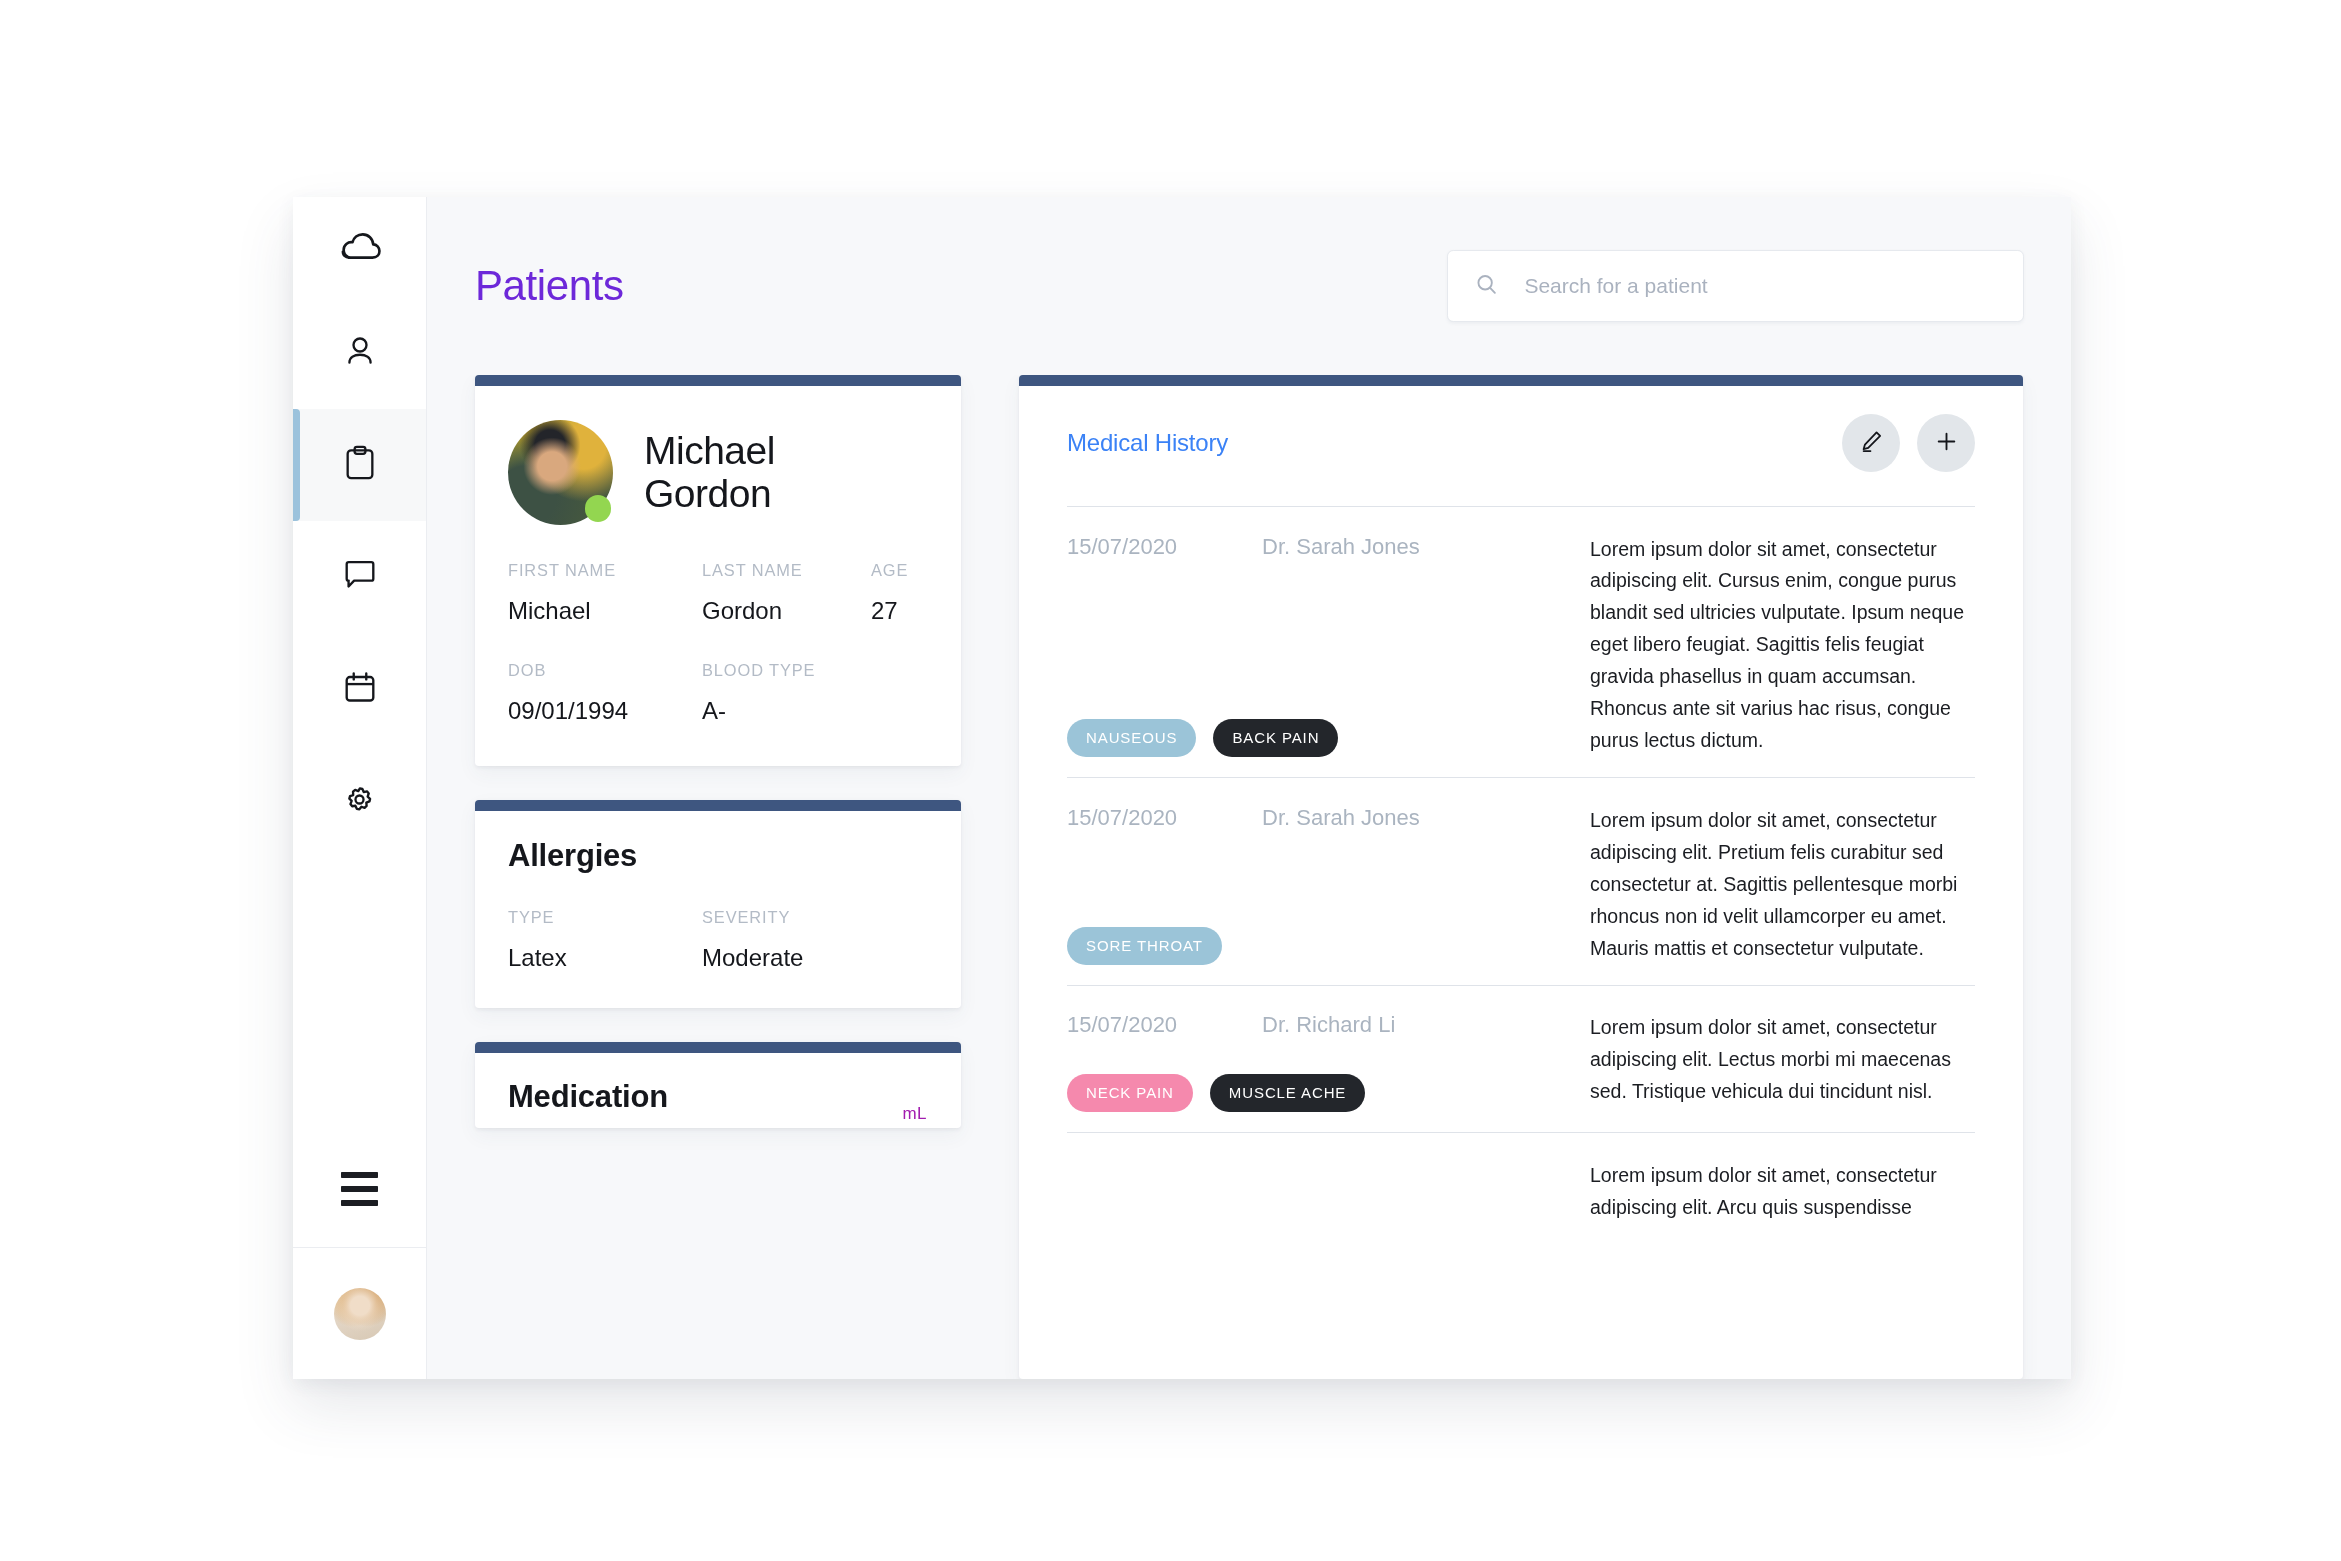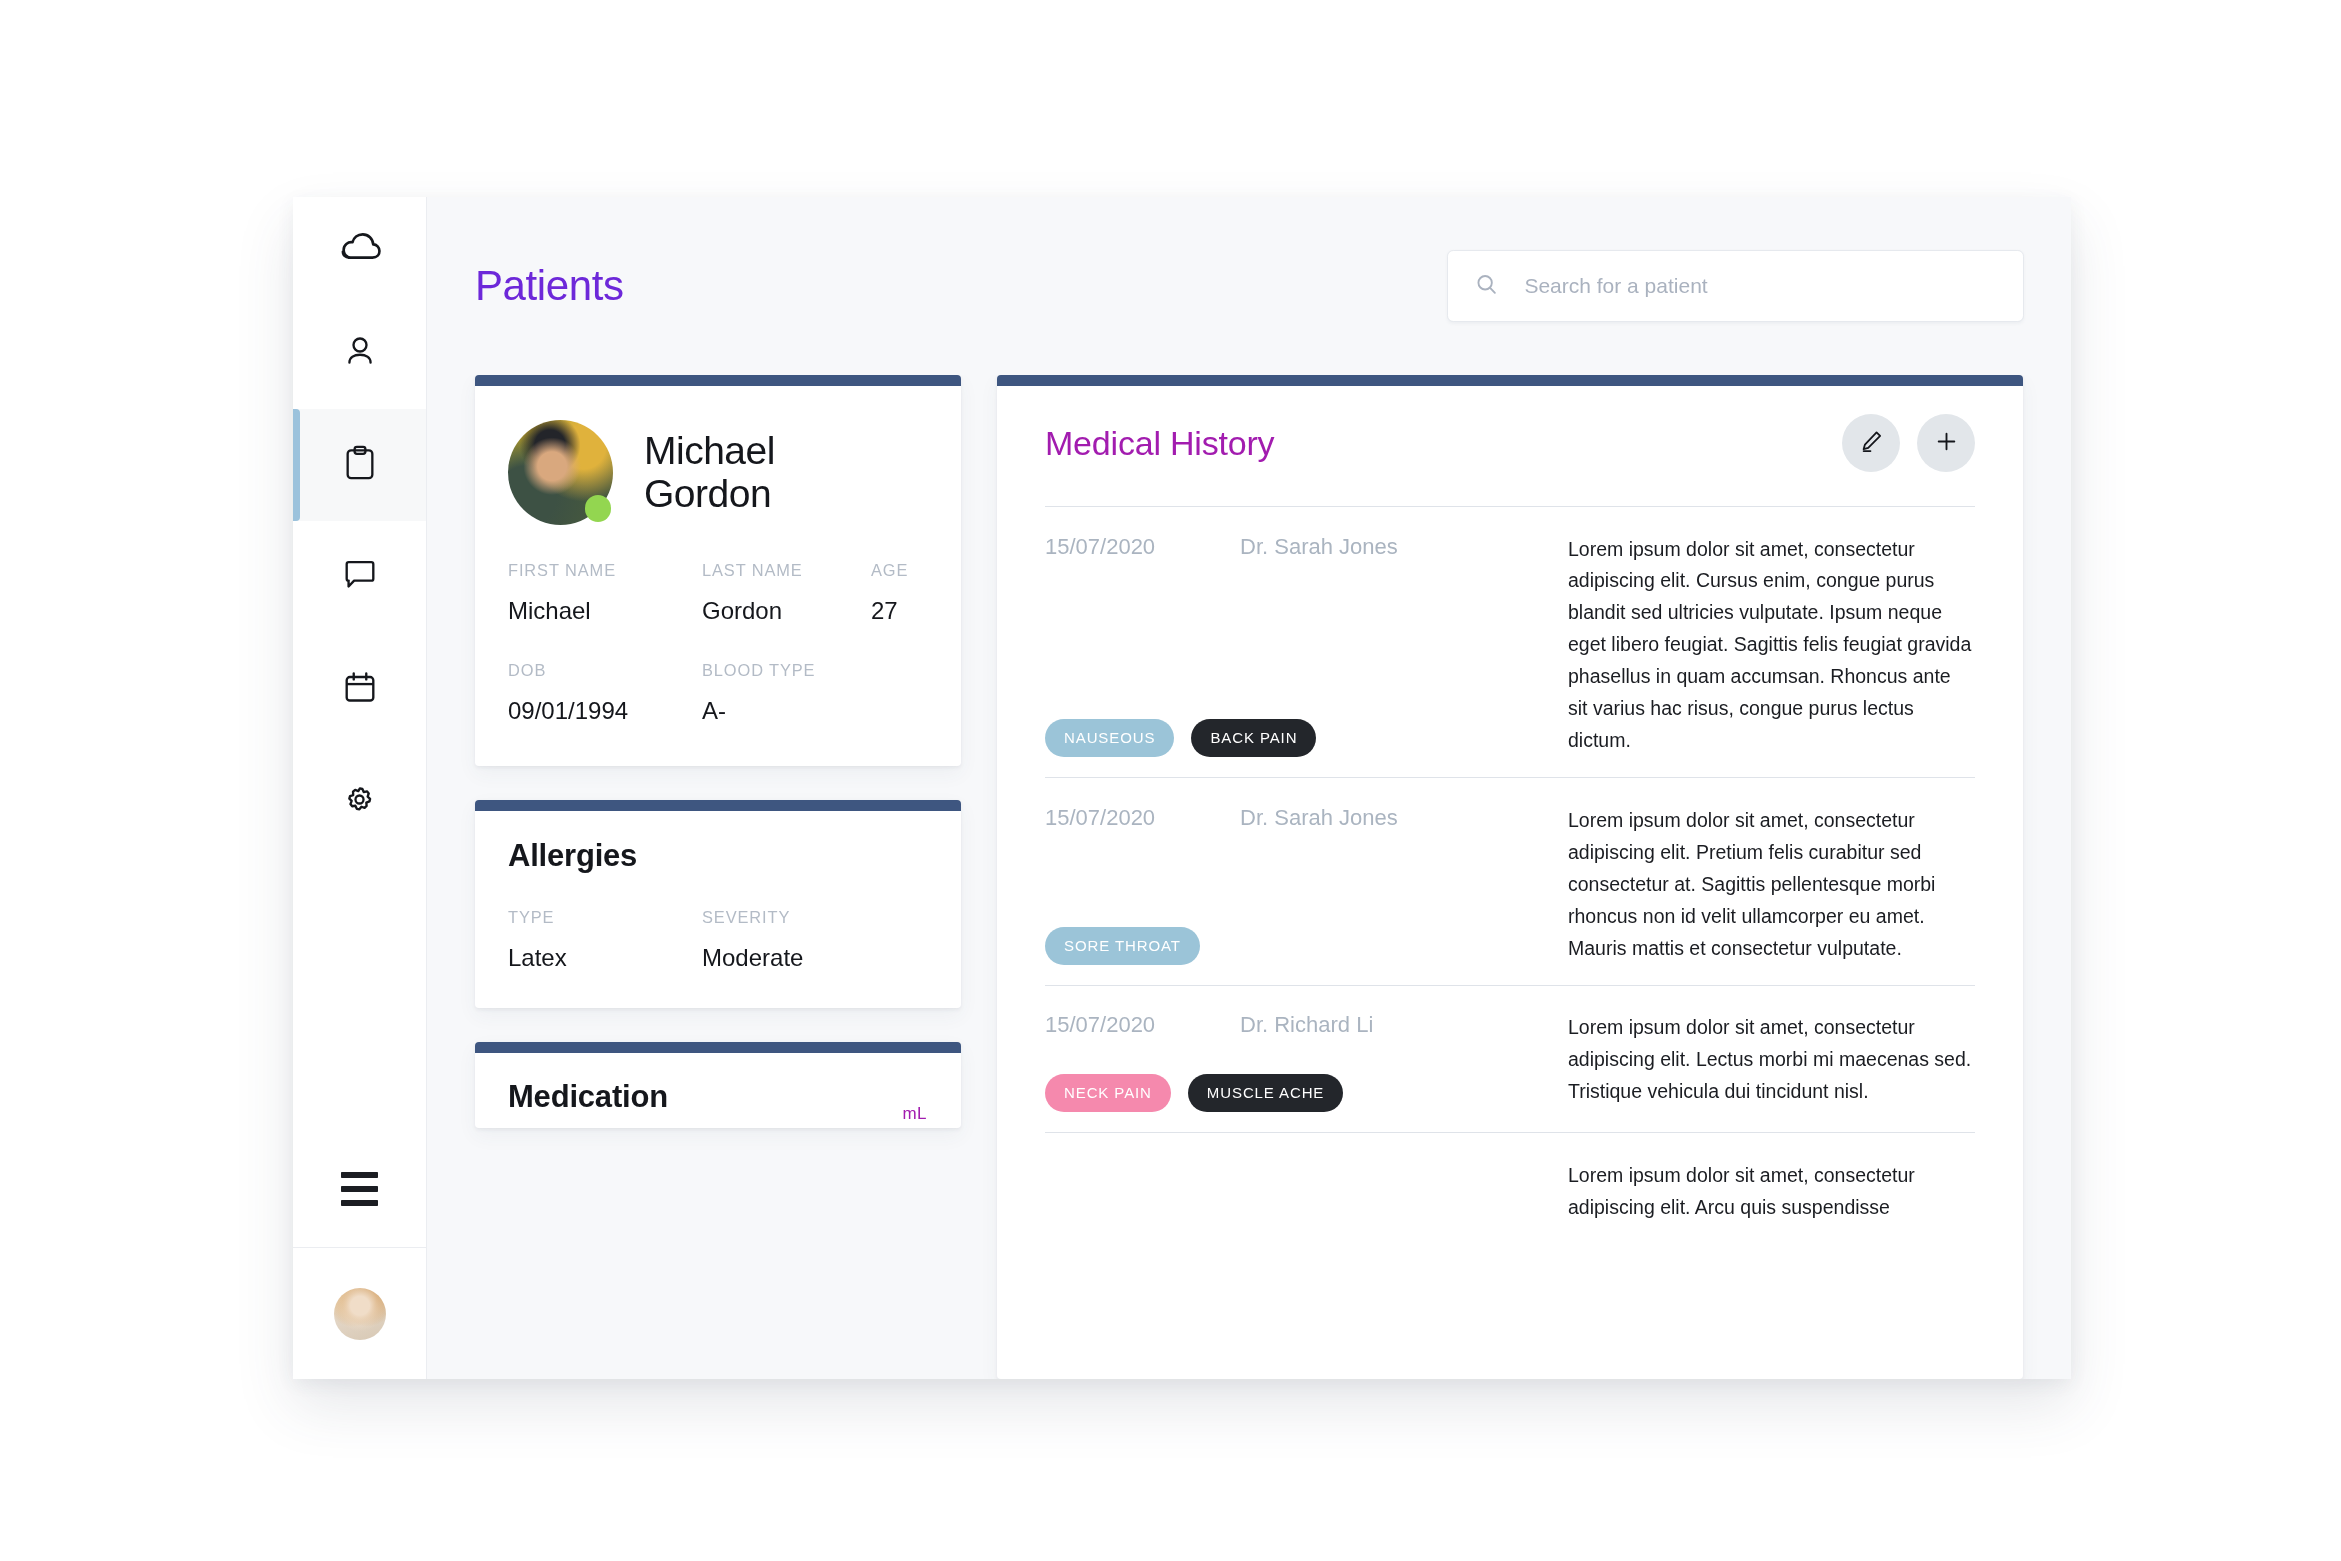--- a/index.html
+++ b/index.html
@@ -113,21 +113,21 @@
     border: 0; outline: 0; background: transparent;
     margin-left: 26.5px;
     font-family: "Liberation Sans", sans-serif;
     font-size: 21px; color: #2b2f36; width: 100%;
   }
   .search-input::placeholder { color: #aab2bf; }
 
   #content {
     flex: 1 1 auto;
     display: flex;
-    gap: 36px;
+    gap: 58px;
     padding: 0 48px 0 48px;
     min-height: 0;
     overflow: hidden;
   }
   #left-col { width: 486px; flex: 0 0 486px; display: flex; flex-direction: column; gap: 34px; }
   #right-col { flex: 1 1 auto; min-width: 0; display: flex; }
 
   .card {
     background: #ffffff;
     border-radius: 3.9px;
@@ -184,21 +184,21 @@
   }
 
   
   #history-card {
     flex: 1 1 auto;
     padding: 0 48px 0 48px;
     display: flex; flex-direction: column;
     overflow: hidden;
   }
   .hist-head { display: flex; align-items: center; padding: 28px 0 0 0; }
-  .hist-title { font-size: 34px; font-weight: 400; color: #a21caf; letter-spacing: -0.2px; }
+  .hist-title { font-size: 24px; font-weight: 400; color: #3b82f6; letter-spacing: -0.2px; }
   .hist-actions { margin-left: auto; display: flex; gap: 17px; }
   .round-btn {
     width: 58px; height: 58px; border-radius: 50%;
     background: #e2e6ea; border: 0;
     display: flex; align-items: center; justify-content: center;
     cursor: pointer;
   }
 
   .hist-list { margin-top: 34px; display: flex; flex-direction: column; }
   .hist-entry {

